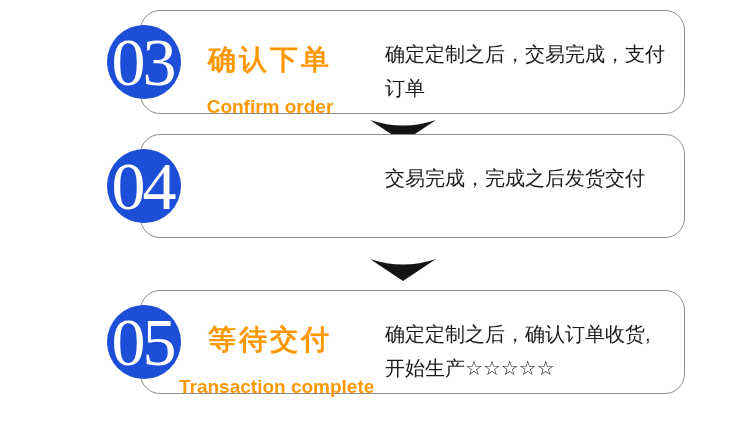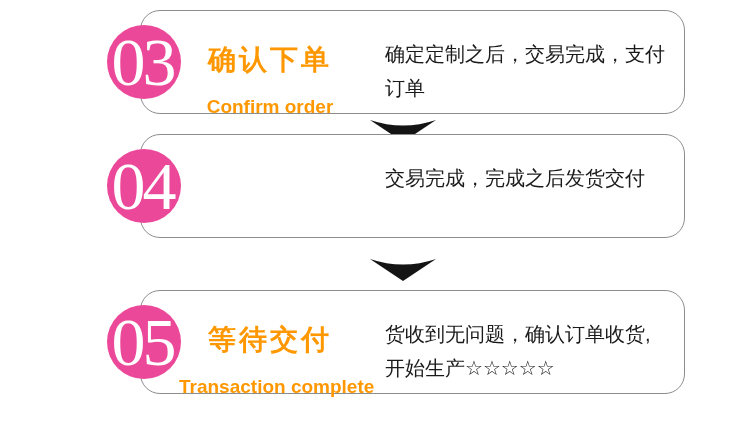--- a/index.html
+++ b/index.html
@@ -20,21 +20,21 @@
   }
   .card1{top:10px;}
   .card2{top:134px;}
   .card3{top:290px;}
   .badge{
     position:absolute;
     left:-34px;top:50%;
     transform:translateY(-50%);
     width:74px;height:74px;
     border-radius:50%;
-    background:#ec4899;
+    background:#1d4ed8;
     display:flex;align-items:flex-end;justify-content:center;
   }
   .badge span{
     font-family:"Liberation Serif","DejaVu Serif",serif;
     font-size:68px;
     line-height:74px;
     letter-spacing:-3px;
     color:#ffffff;
     padding-right:3px;
   }
@@ -113,18 +113,18 @@
 
   <div class="card card3">
     <div class="badge">
       <span>05</span>
     </div>
     <div class="titleblock">
       <div class="title">等待交付</div>
       <div class="subtitle">Transaction complete</div>
     </div>
     <div class="desc">
-      <div>货收到无问题，确认订单收货,</div>
+      <div>确定定制之后，确认订单收货,</div>
       <div>开始生产☆☆☆☆☆</div>
     </div>
   </div>
 
 </div>
 
 </body></html>

